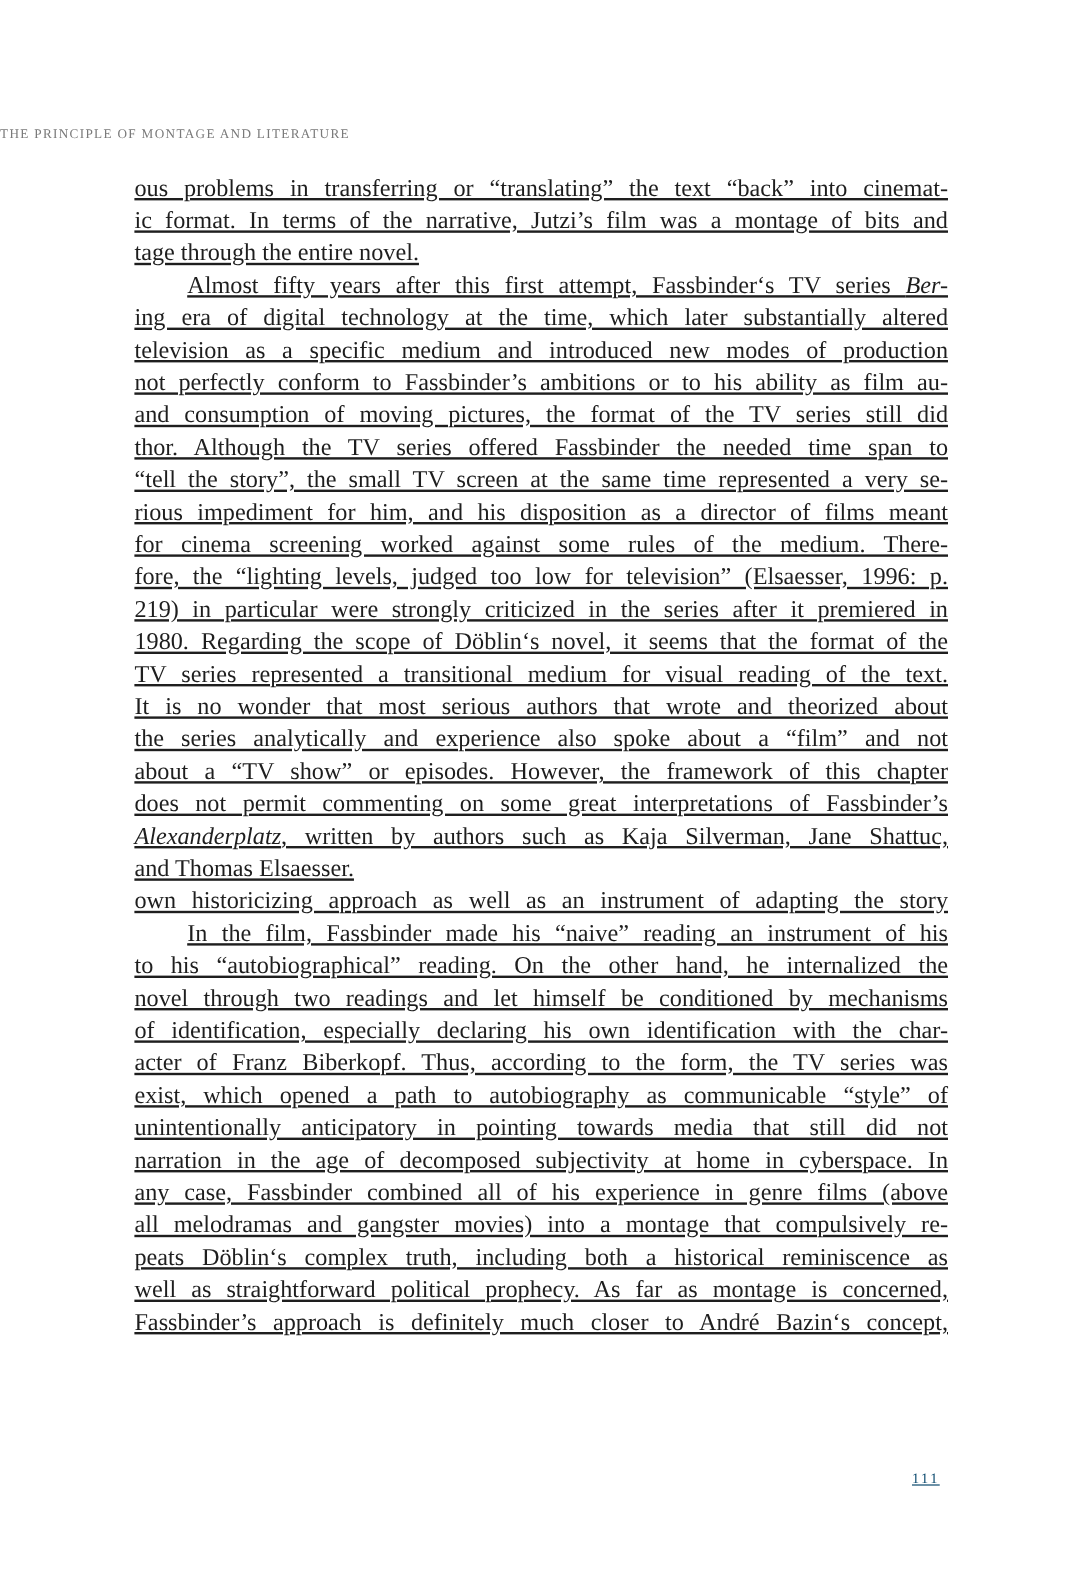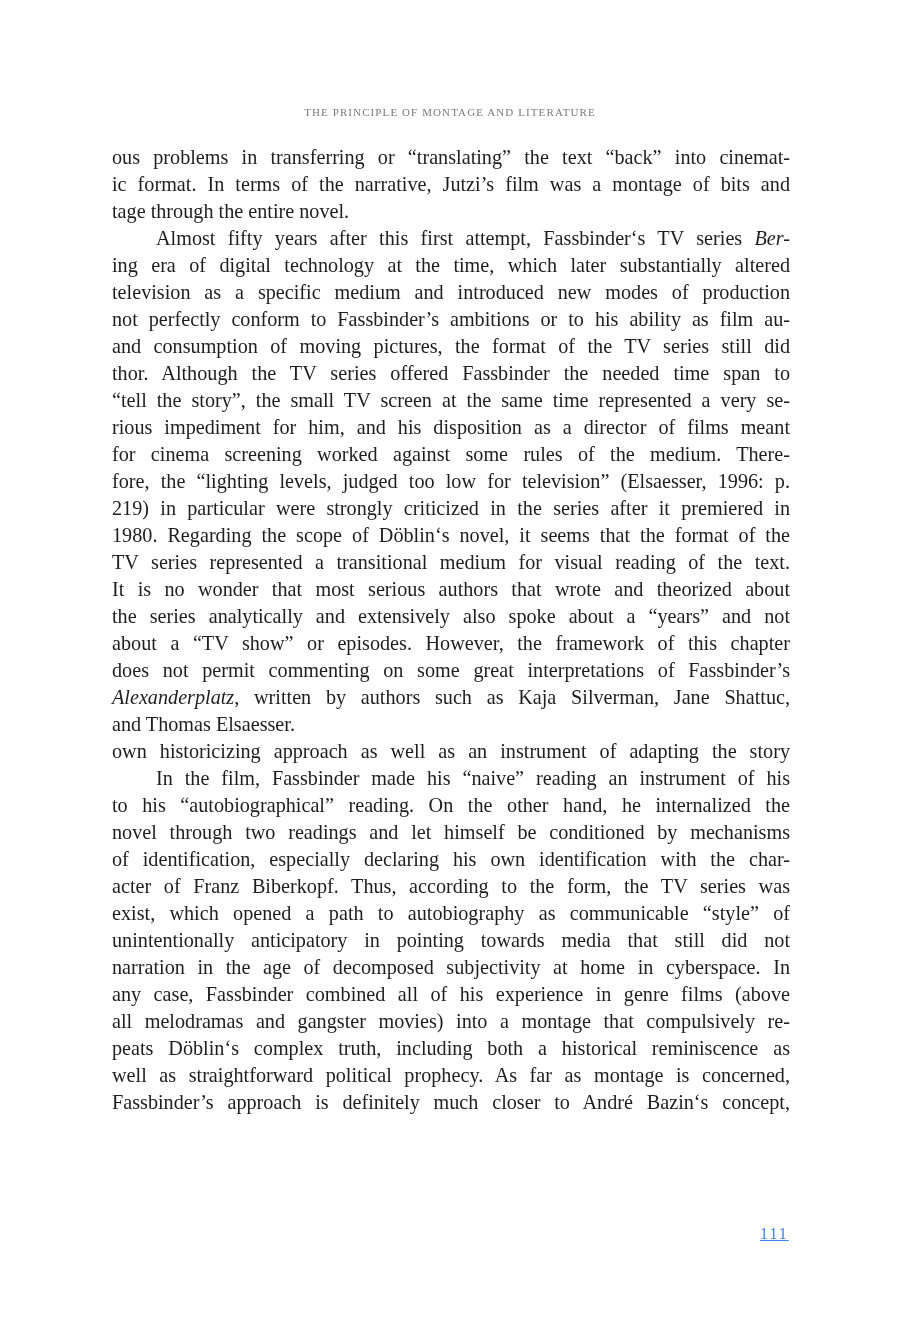--- a/index.html
+++ b/index.html
@@ -13,21 +13,20 @@
       position: relative;
       overflow: hidden;
       font-family: "Liberation Serif", "DejaVu Serif", serif;
       color: #1e1e1e;
     }
     .running-head {
       position: absolute;
       top: 106px;
       left: 0;
       width: 900px;
-      text-align: center;
       font-size: 11px;
       letter-spacing: 1.1px;
       color: #7a7a7a;
       text-transform: uppercase;
     }
     .text-block {
       position: absolute;
       top: 144px;
       left: 112px;
       width: 678px;
@@ -45,28 +44,29 @@
       text-align-last: left;
     }
     .line.indent {
       padding-left: 44px;
     }
     .line em {
       font-style: italic;
     }
     .para {
       display: block;
+      text-decoration: underline;
     }
     .page-number {
       position: absolute;
       top: 1225px;
       left: 760px;
-      font-size: 16px;
+      font-size: 12px;
       letter-spacing: 2px;
-      color: #3b82f6;
+      color: #0c4a6e;
       text-decoration: underline;
     }
   </style>
 </head>
 <body>
 
 <div class="running-head">The Principle of Montage and Literature</div>
 
 <div class="text-block" id="text-block">
     <div class="para">
@@ -82,21 +82,21 @@
       <span class="line">and consumption of moving pictures, the format of the TV series still did</span>
       <span class="line">thor. Although the TV series offered Fassbinder the needed time span to</span>
       <span class="line">“tell the story”, the small TV screen at the same time represented a very se-</span>
       <span class="line">rious impediment for him, and his disposition as a director of films meant</span>
       <span class="line">for cinema screening worked against some rules of the medium. There-</span>
       <span class="line">fore, the “lighting levels, judged too low for television” (Elsaesser, 1996: p.</span>
       <span class="line">219) in particular were strongly criticized in the series after it premiered in</span>
       <span class="line">1980. Regarding the scope of Döblin‘s novel, it seems that the format of the</span>
       <span class="line">TV series represented a transitional medium for visual reading of the text.</span>
       <span class="line">It is no wonder that most serious authors that wrote and theorized about</span>
-      <span class="line">the series analytically and extensively also spoke about a “years” and not</span>
+      <span class="line">the series analytically and experience also spoke about a “film” and not</span>
       <span class="line">about a “TV show” or episodes. However, the framework of this chapter</span>
       <span class="line">does not permit commenting on some great interpretations of Fassbinder’s</span>
       <span class="line"><em>Alexanderplatz</em><span>, written by authors such as Kaja Silverman, Jane Shattuc,</span></span>
       <span class="line last">and Thomas Elsaesser.</span>
     </div>
     <div class="para">
       <span class="line">own historicizing approach as well as an instrument of adapting the story</span>
       <span class="line indent">In the film, Fassbinder made his “naive” reading an instrument of his</span>
       <span class="line">to his “autobiographical” reading. On the other hand, he internalized the</span>
       <span class="line">novel through two readings and let himself be conditioned by mechanisms</span>

